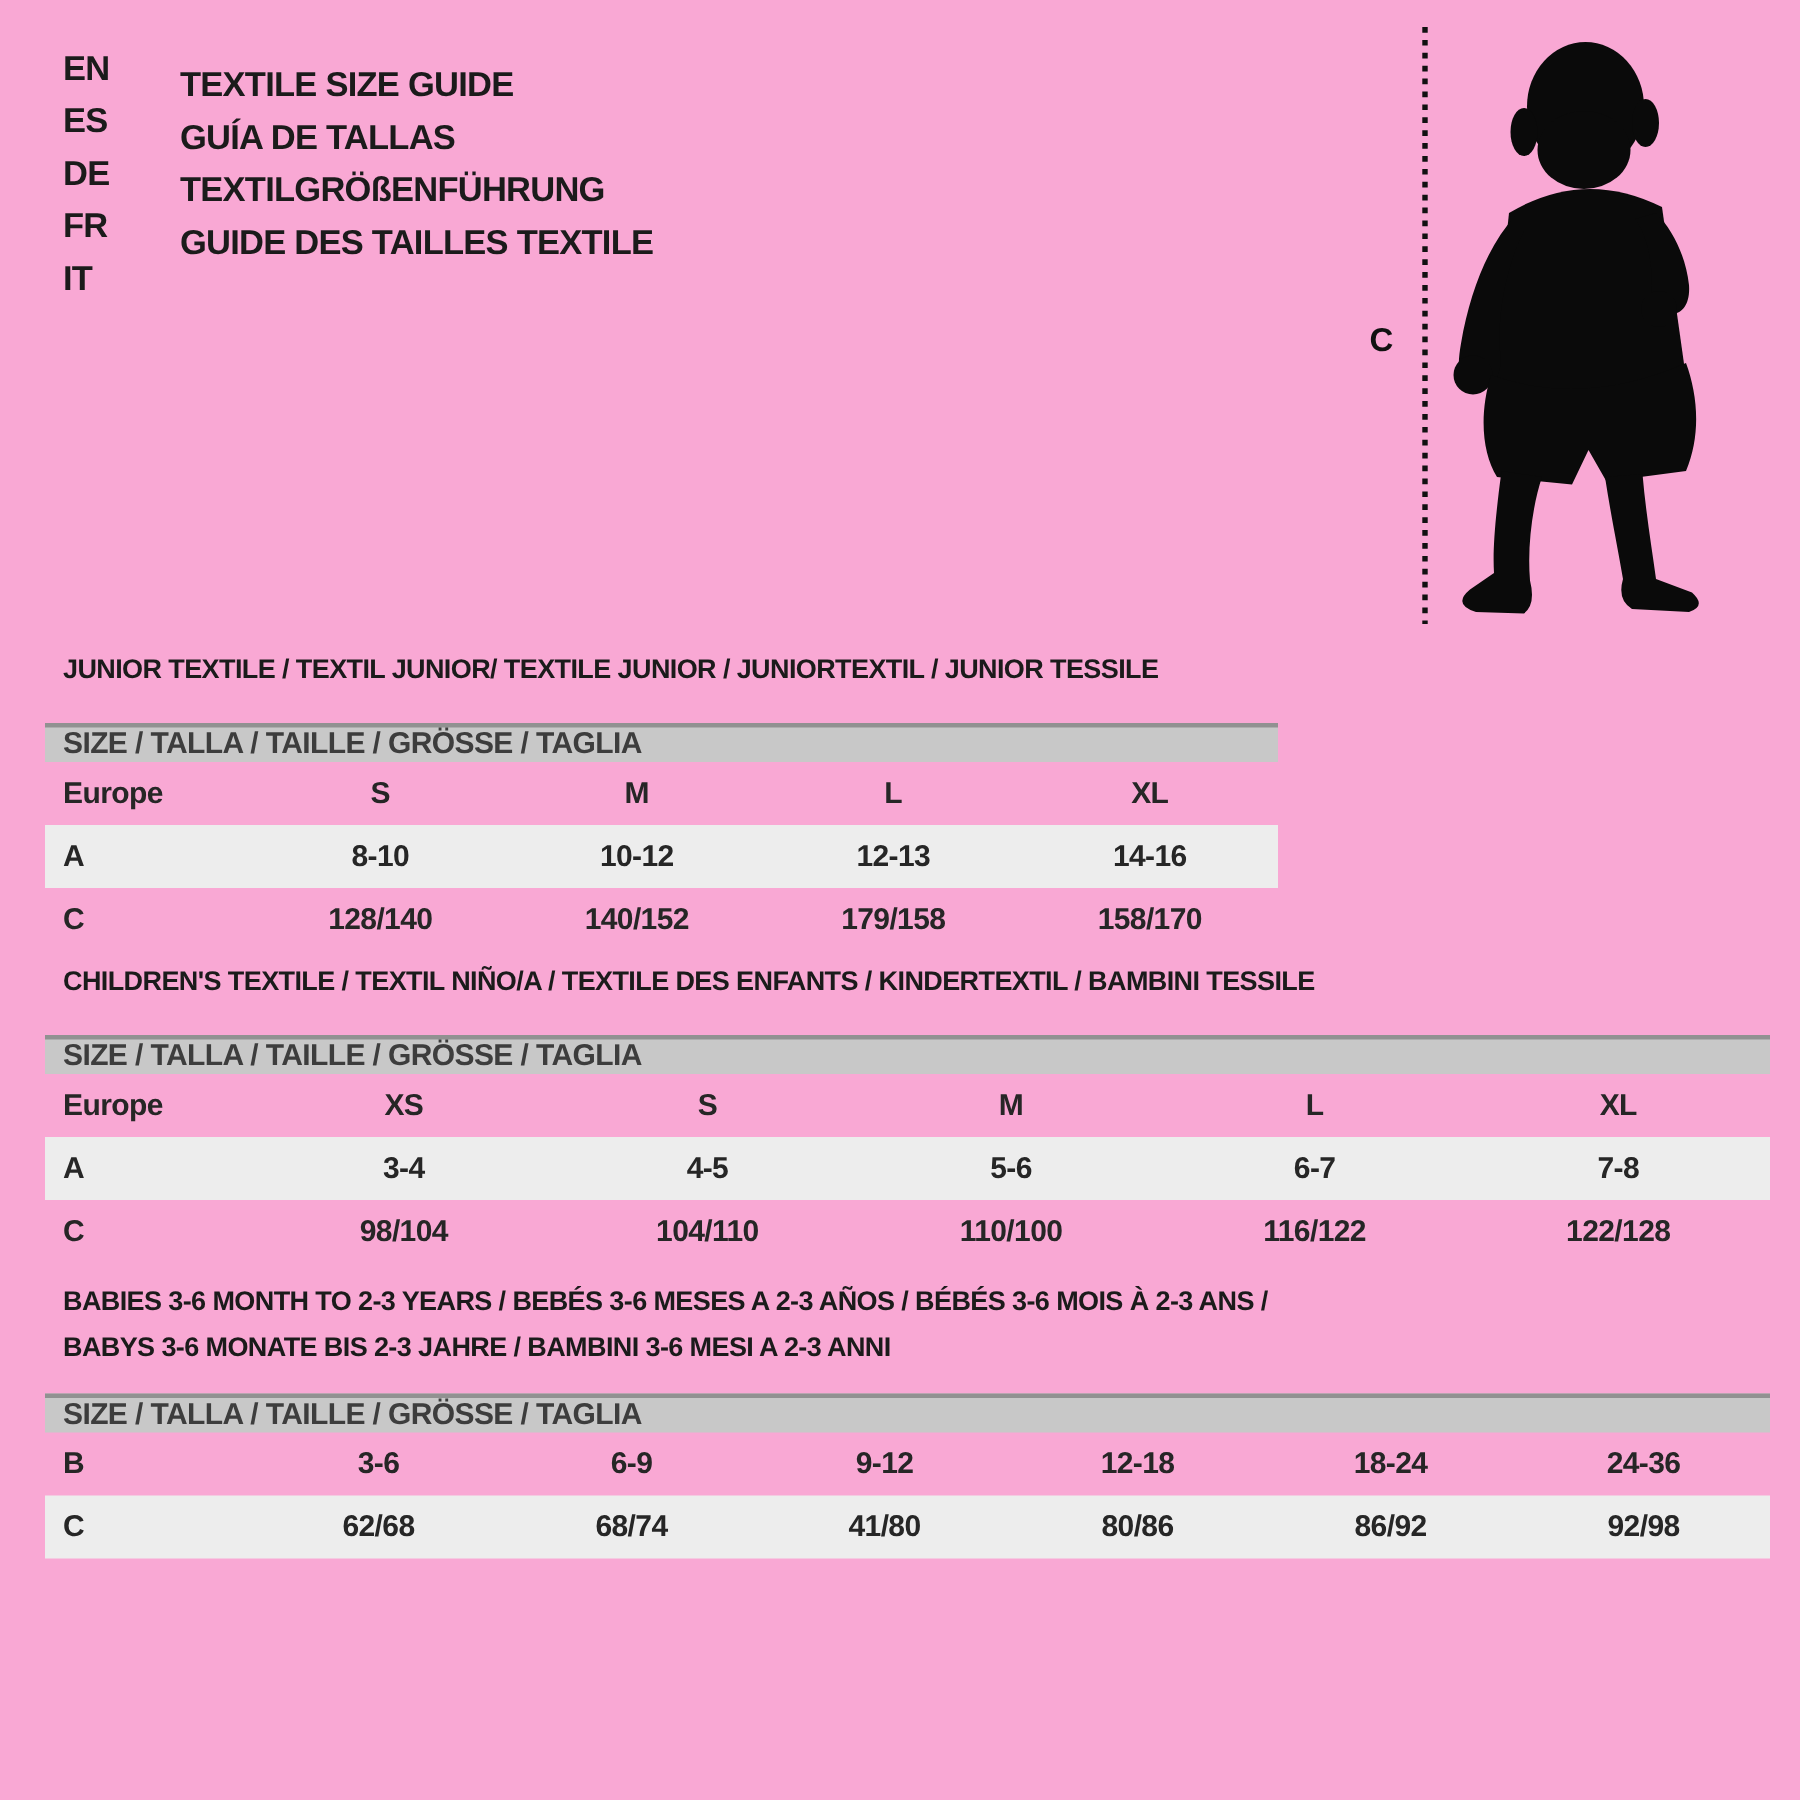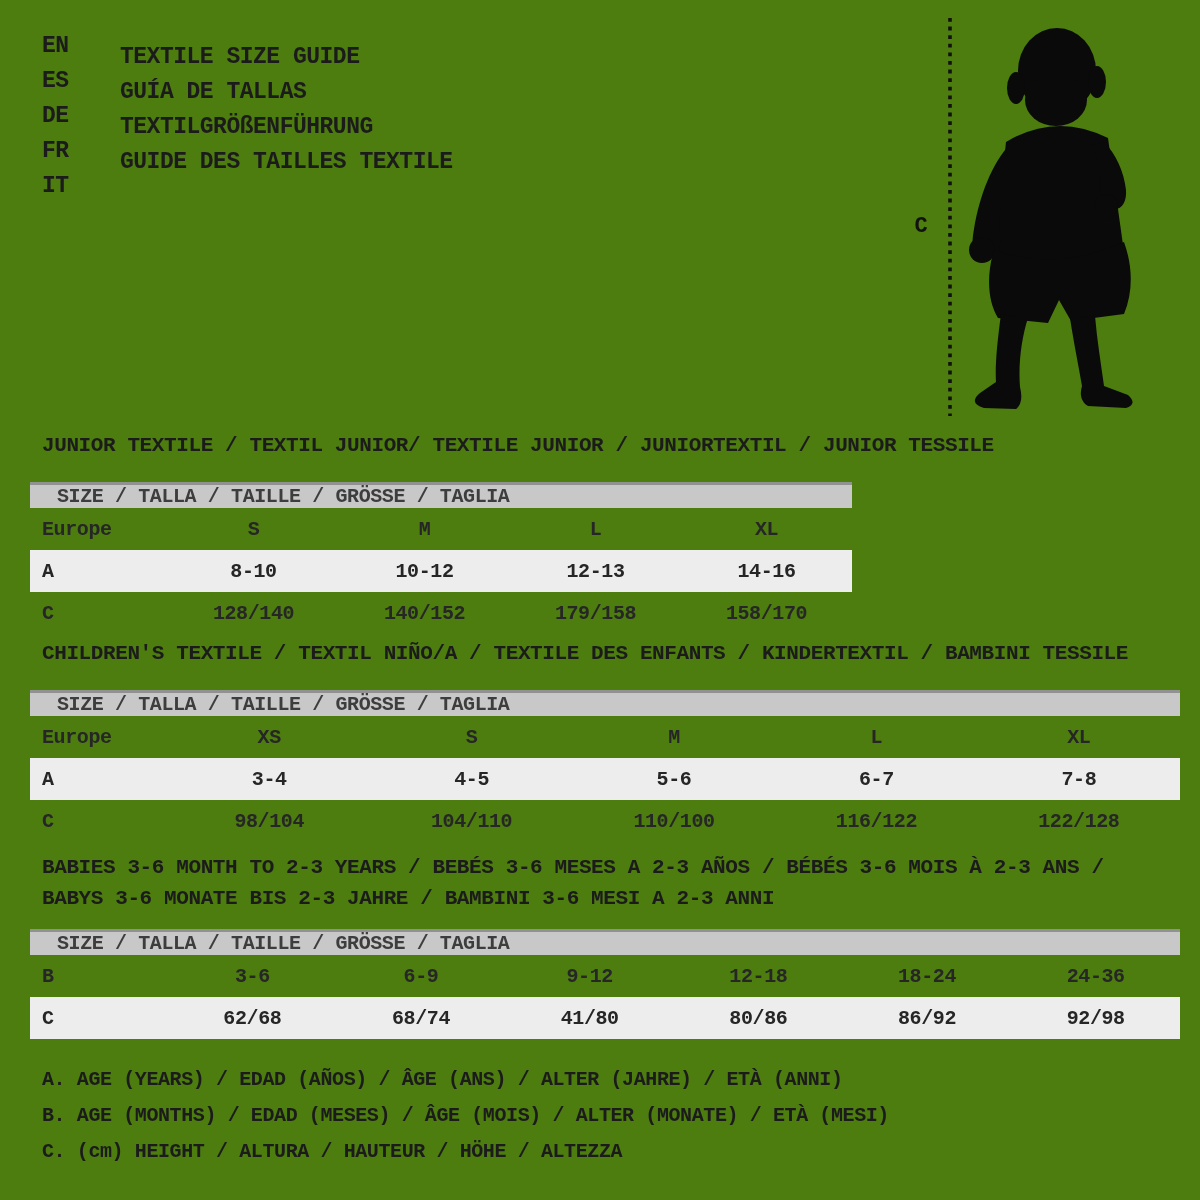--- a/index.html
+++ b/index.html
@@ -1,40 +1,40 @@
 <!DOCTYPE html>
 <html><head>
 <meta charset="utf-8">
 <style>
   html,body{margin:0;padding:0;background:#fff;}
-  .page{position:relative;width:1200px;height:1200px;background:#4d7c0f;
-        font-family:Liberation Mono, monospace;color:#1b1b1b;overflow:hidden;}
+  .page{position:relative;width:1200px;height:1200px;background:#f9a8d4;
+        font-family:Liberation Sans, sans-serif;color:#1b1b1b;overflow:hidden;}
 
   
   .lang-block{position:absolute;left:42px;top:28px;}
   .lang-row{display:flex;height:35px;align-items:center;}
   .lang-code{width:78px;font-weight:bold;font-size:23px;letter-spacing:-0.5px;}
   .lang-label{font-weight:bold;font-size:23px;letter-spacing:-0.5px;white-space:nowrap;margin-top:22px;}
 
   
   .figure{position:absolute;left:898px;top:14px;width:246px;height:414px;}
   .figure svg{position:absolute;left:0;top:0;width:100%;height:100%;}
   .measure-label{position:absolute;left:6px;top:200px;width:34px;text-align:center;
                  font-weight:bold;font-size:22px;color:#111;}
 
   
   .size-section{position:absolute;left:30px;}
   .size-section.junior{top:434px;width:822px;}
   .size-section.children{top:642px;width:1150px;}
   .size-section.babies{top:852px;width:1150px;}
-  .section-title{margin:0;padding-left:12px;font-size:21px;font-weight:bold;
+  .section-title{margin:0;padding-left:12px;font-size:18px;font-weight:bold;
                  line-height:24px;letter-spacing:-0.4px;white-space:nowrap;}
   .babies .section-title{line-height:31px;}
   .size-bar{margin-top:24px;background:#c8c8c8;border-top:3px solid #919191;
-            height:23px;line-height:23px;padding-left:27px;font-weight:bold;
+            height:23px;line-height:23px;padding-left:12px;font-weight:bold;
             font-size:20px;color:#3d3d3d;letter-spacing:-0.4px;}
   .babies .size-bar{margin-top:15px;}
   .t-row{display:flex;height:42px;align-items:center;font-weight:bold;
          font-size:20px;color:#262626;}
   .t-row.shaded{background:#ededed;}
   .t-label{width:126px;padding-left:12px;flex:none;letter-spacing:-0.4px;}
   .t-values{flex:1;display:flex;}
   .cell{flex:1;text-align:center;letter-spacing:-0.4px;white-space:nowrap;}
 
   
@@ -206,20 +206,14 @@
             <div class="cell">68/74</div>
             <div class="cell">41/80</div>
             <div class="cell">80/86</div>
             <div class="cell">86/92</div>
             <div class="cell">92/98</div>
           </div>
         </div>
       </div>
   </section>
 
-  <footer class="notes">
-
-  <div class="note-line">A. AGE (YEARS) / EDAD (AÑOS) / ÂGE (ANS) / ALTER (JAHRE) / ETÀ (ANNI)</div>
-      <div class="note-line">B. AGE (MONTHS) / EDAD (MESES) / ÂGE (MOIS) / ALTER (MONATE) / ETÀ (MESI)</div>
-      <div class="note-line">C. (cm) HEIGHT / ALTURA / HAUTEUR / HÖHE / ALTEZZA</div>
-    </footer>
 
 </div>
 
 </body></html>

